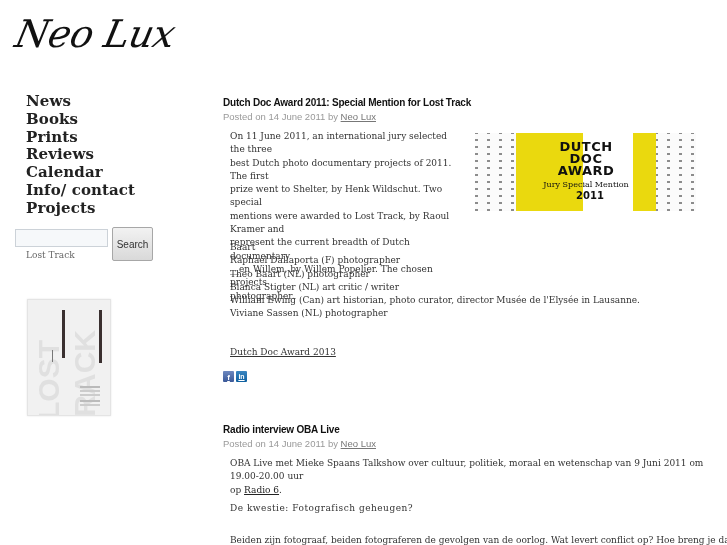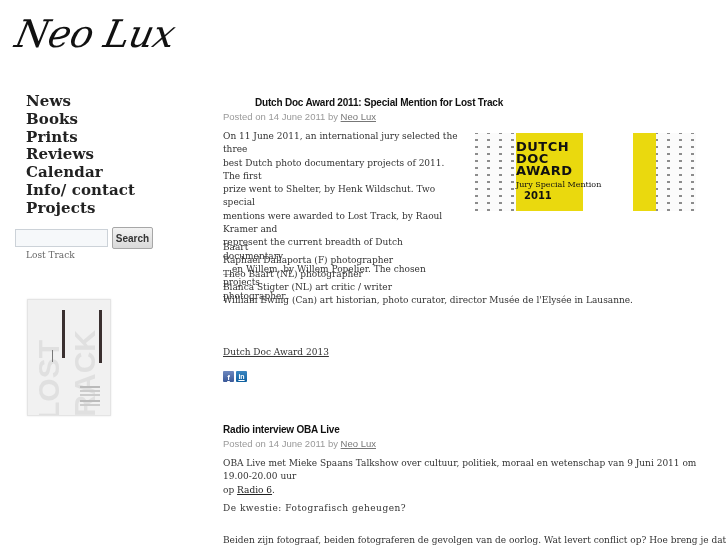--- a/index.html
+++ b/index.html
@@ -19,24 +19,24 @@
     .sidebar-nav a {
       font-family: "DejaVu Serif", serif; font-size: 15px; color: #222; text-decoration: none;
       font-weight: bold; letter-spacing: 0.1px;
     }
 
     .search-input {
       position: absolute; left: 15px; top: 229px; width: 93px; height: 18px;
       border: 1px solid #ccd2d8; background: #f6f8fa;
     }
     .search-button {
-      position: absolute; left: 112px; top: 227px; width: 41px; height: 22px;
+      position: absolute; left: 112px; top: 227px; width: 41px; height: 34px;
       border: 1px solid #a7a7a7; border-radius: 2px;
       background: linear-gradient(#f2f2f2, #d9d9d9);
-      font-family: "Liberation Sans", sans-serif; font-size: 10px; font-weight: bold; color: #333;
+      font-family: "Liberation Sans", sans-serif; font-size: 10px; font-weight: normal; color: #333;
     }
 
     .widget-title {
       position: absolute; left: 26px; top: 250px;
       font-size: 9px; color: #666;
     }
     .widget-image {
       position: absolute; left: 27px; top: 299px; width: 84px; height: 117px;
       background: #f1f1f1; border: 1px solid #e4e4e4;
       box-shadow: 0 0 2px rgba(0,0,0,0.1);
@@ -55,37 +55,37 @@
 
     .post { position: absolute; left: 223px; }
     .post-title {
       font-family: "Liberation Sans", sans-serif; font-weight: bold; font-size: 10px; color: #111;
       letter-spacing: -0.2px; display: block;
     }
     .post-meta {
       font-family: "Liberation Sans", sans-serif; font-size: 9.5px; color: #999; margin-top: 3px; display: block;
     }
     .post-meta a { color: #777; text-decoration: underline; }
-    .post-body p, .post-body .line { font-size: 9px; color: #333; line-height: 13.3px; }
+    .post-body p, .post-body .line { font-size: 9px; color: #333; line-height: 13.3px; margin-left: 7px; }
 
     .award-image {
       position: absolute; left: 475px; top: 133px; width: 221px; height: 78px;
       background: #fbfbfb; overflow: hidden;
     }
     .award-image .pattern {
       position: absolute; inset: 0;
       background-image: repeating-linear-gradient(90deg, transparent 0 3px, #fbfbfb 3px 12px),
                         repeating-linear-gradient(0deg, #333 0 2px, #fbfbfb 2px 7px);
       opacity: 0.55;
     }
     .award-image .yellow1 { position: absolute; left: 41px; top: 0; width: 67px; height: 78px; background: #ead90e; }
     .award-image .white { position: absolute; left: 108px; top: 0; width: 50px; height: 78px; background: #ffffff; }
     .award-image .yellow2 { position: absolute; left: 158px; top: 0; width: 23px; height: 78px; background: #ead90e; }
     .award-image .text {
-      position: absolute; left: 41px; top: 8px; width: 140px; 
+      position: absolute; left: 41px; top: 8px; width: 140px; text-align: center;
       font-family: "DejaVu Sans", sans-serif; font-weight: bold; color: #111;
     }
     .award-image .t1 { font-size: 13px; line-height: 12px; letter-spacing: 0.5px; }
     .award-image .t2 { font-family: "DejaVu Serif", serif; font-weight: normal; font-size: 8px; margin-top: 3px; }
     .award-image .t3 { font-size: 10px; margin-top: 1px; margin-left: 8px; }
 
     .share-icons { display: flex; gap: 2px; }
     .share-icon {
       width: 11px; height: 11px; border-radius: 1px; color: #fff;
       font-family: "Liberation Sans", sans-serif; font-weight: bold; font-size: 8px;
@@ -118,21 +118,21 @@
 <div class="widget-image">
   <div class="ghost g1">LOST</div>
   <div class="ghost g2">TRACK</div>
   <div class="bar1"></div>
   <div class="bar2"></div>
   <div class="spine"></div>
   <div class="tiny"></div>
 </div>
 
 <div class="post" style="top:97px;">
-  <a href="#" class="post-title" style="text-decoration:none;margin-left:32px;">Dutch Doc Award 2011: Special Mention for Lost Track</a>
+  <a href="#" class="post-title" style="text-decoration:none;">Dutch Doc Award 2011: Special Mention for Lost Track</a>
   <span class="post-meta">
     <span>Posted on 14 June 2011 by </span><a href="#">Neo Lux</a>
   </span>
 </div>
 
 <div class="post post-body" style="top:130px; width:240px;">
   <div class="line">On 11 June 2011, an international jury selected the three</div>
   <div class="line">best Dutch photo documentary projects of 2011. The first</div>
   <div class="line">prize went to Shelter, by Henk Wildschut. Two special</div>
   <div class="line">mentions were awarded to Lost Track, by Raoul Kramer and</div>
@@ -154,20 +154,21 @@
     <div class="t3">2011</div>
   </div>
 </div>
 
 <div class="post post-body" style="top:241px; width:480px;">
   <div class="line">Baart</div>
   <div class="line">Raphael Dallaporta (F) photographer</div>
   <div class="line">Theo Baart (NL) photographer</div>
   <div class="line">Bianca Stigter (NL) art critic / writer</div>
   <div class="line">William Ewing (Can) art historian, photo curator, director Musée de l'Elysée in Lausanne.</div>
+  <div class="line">Viviane Sassen (NL) photographer</div>
 </div>
 
 <div class="post post-body" style="top:340px;">
   <a href="#" class="line link-u">Dutch Doc Award 2013</a>
 </div>
 
 <div class="post share-icons" style="top:371px;">
   <a href="#" class="share-icon fb">f</a>
   <a href="#" class="share-icon li">in</a>
 </div>

